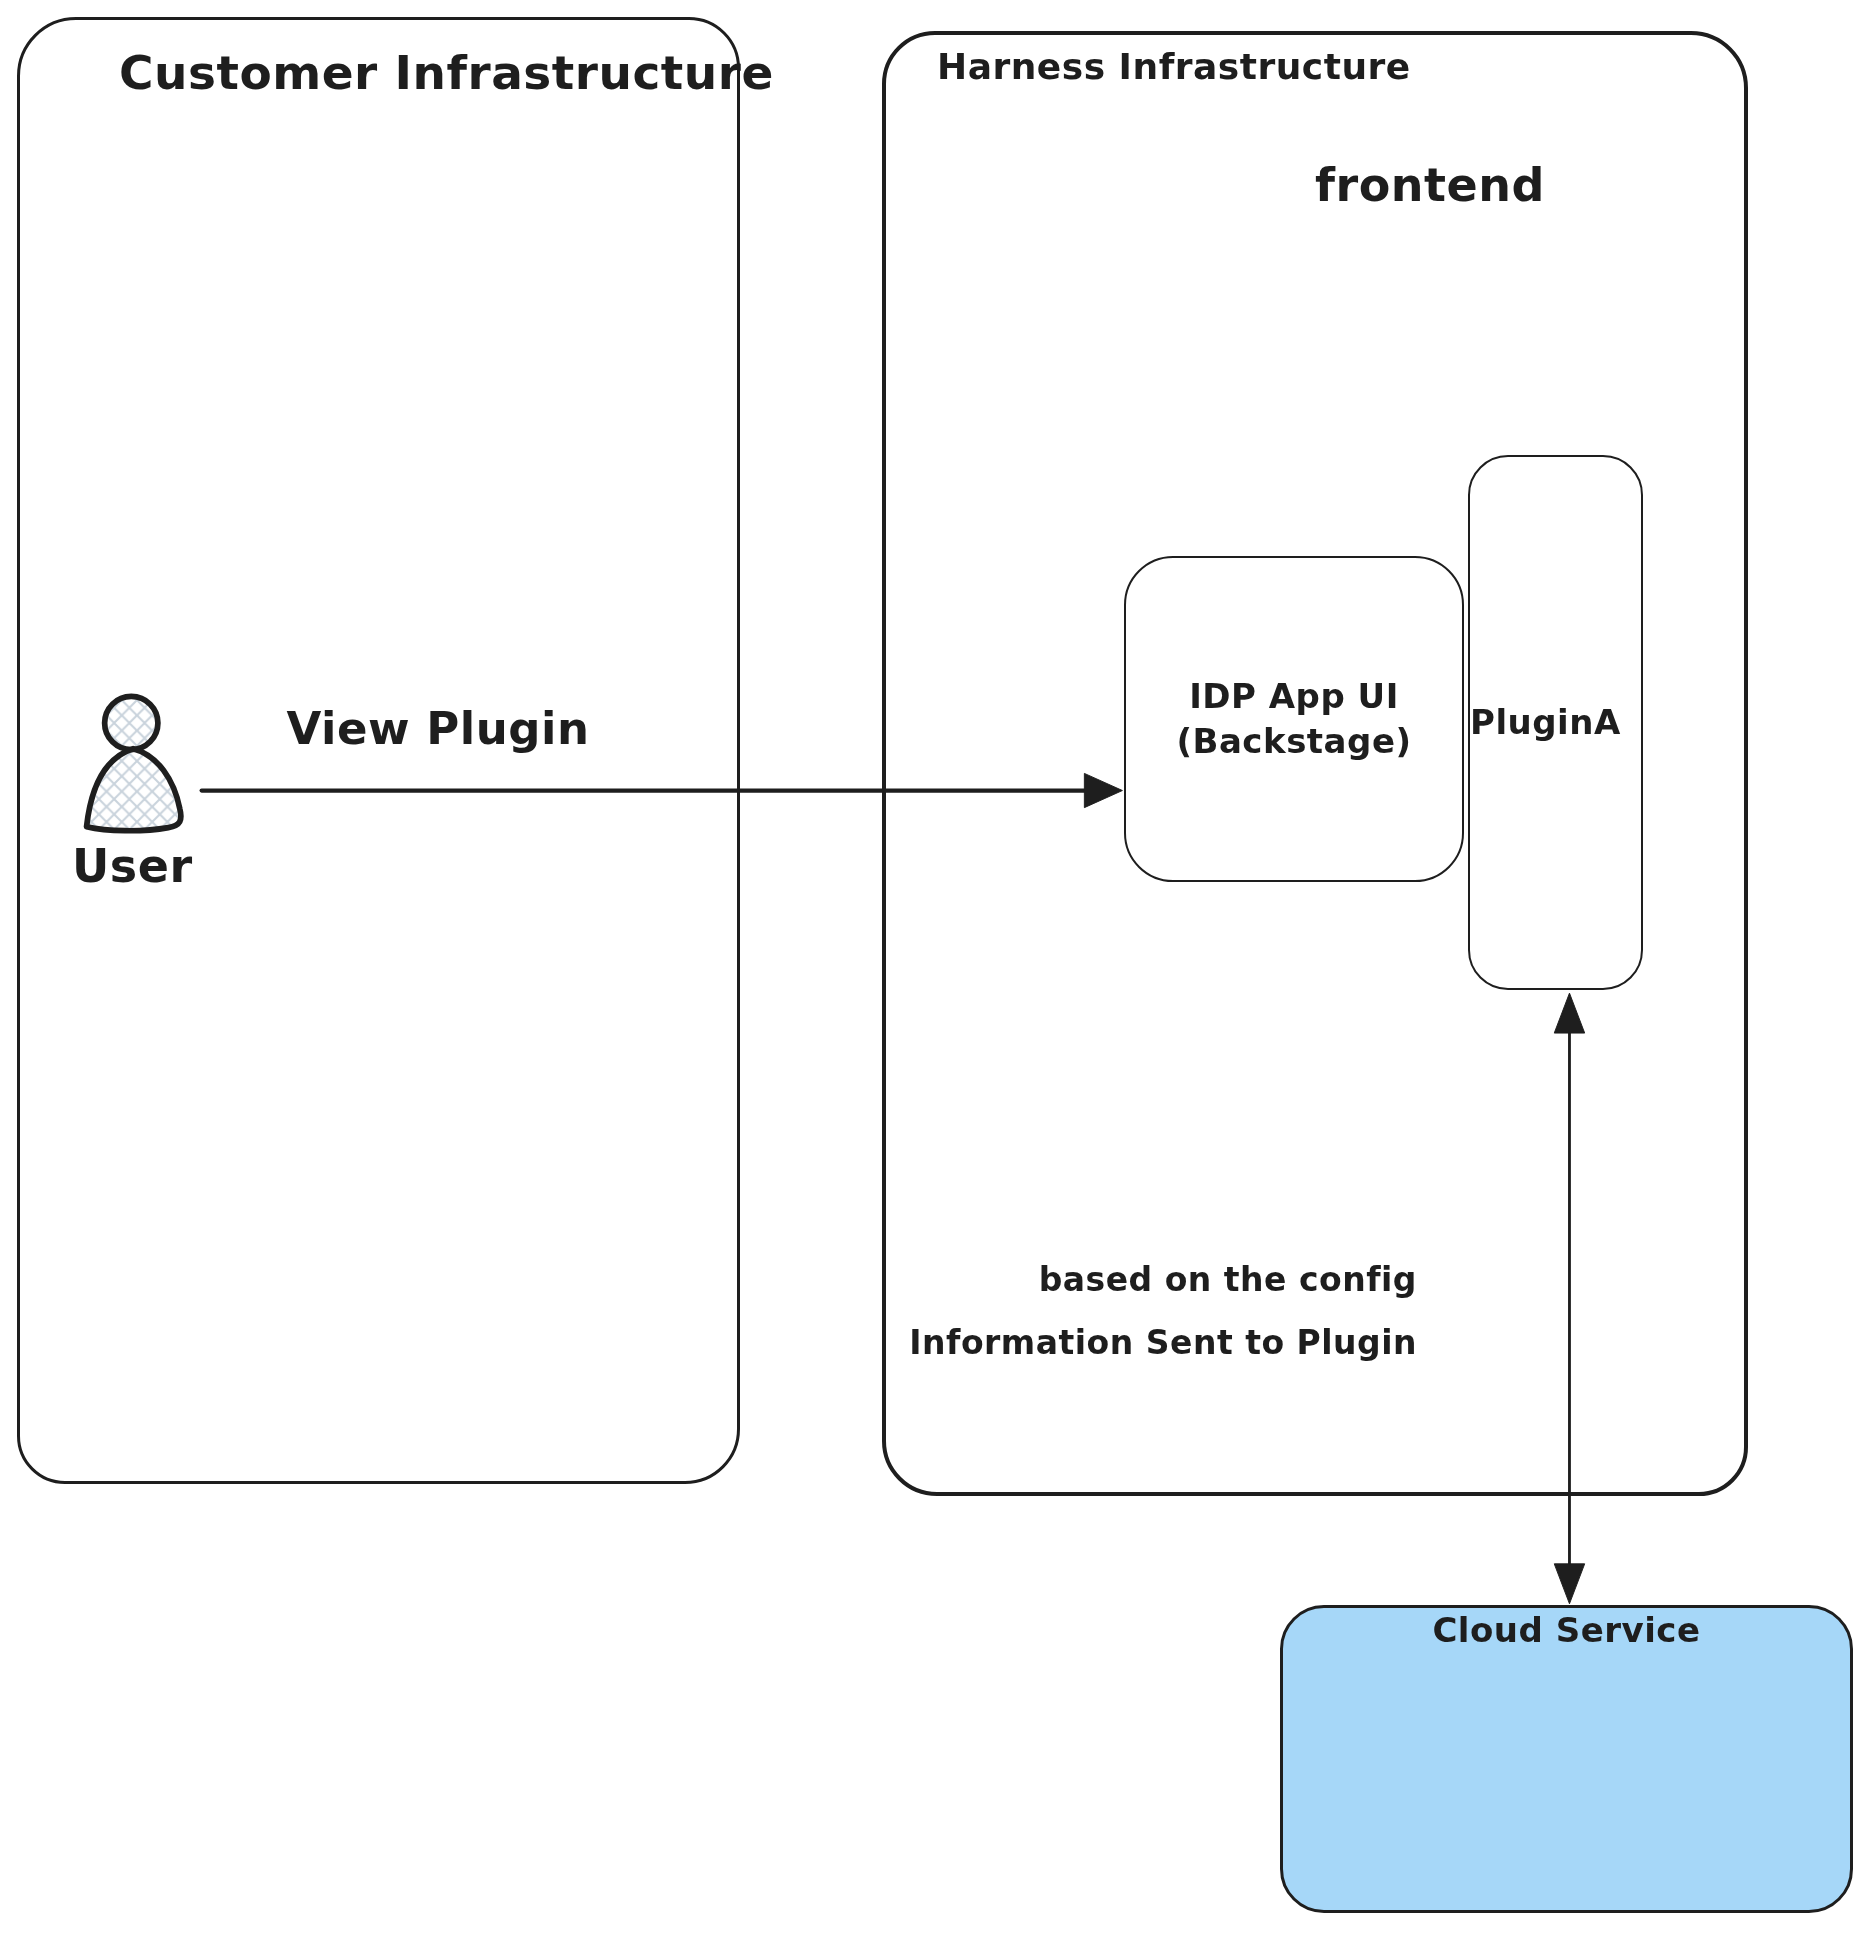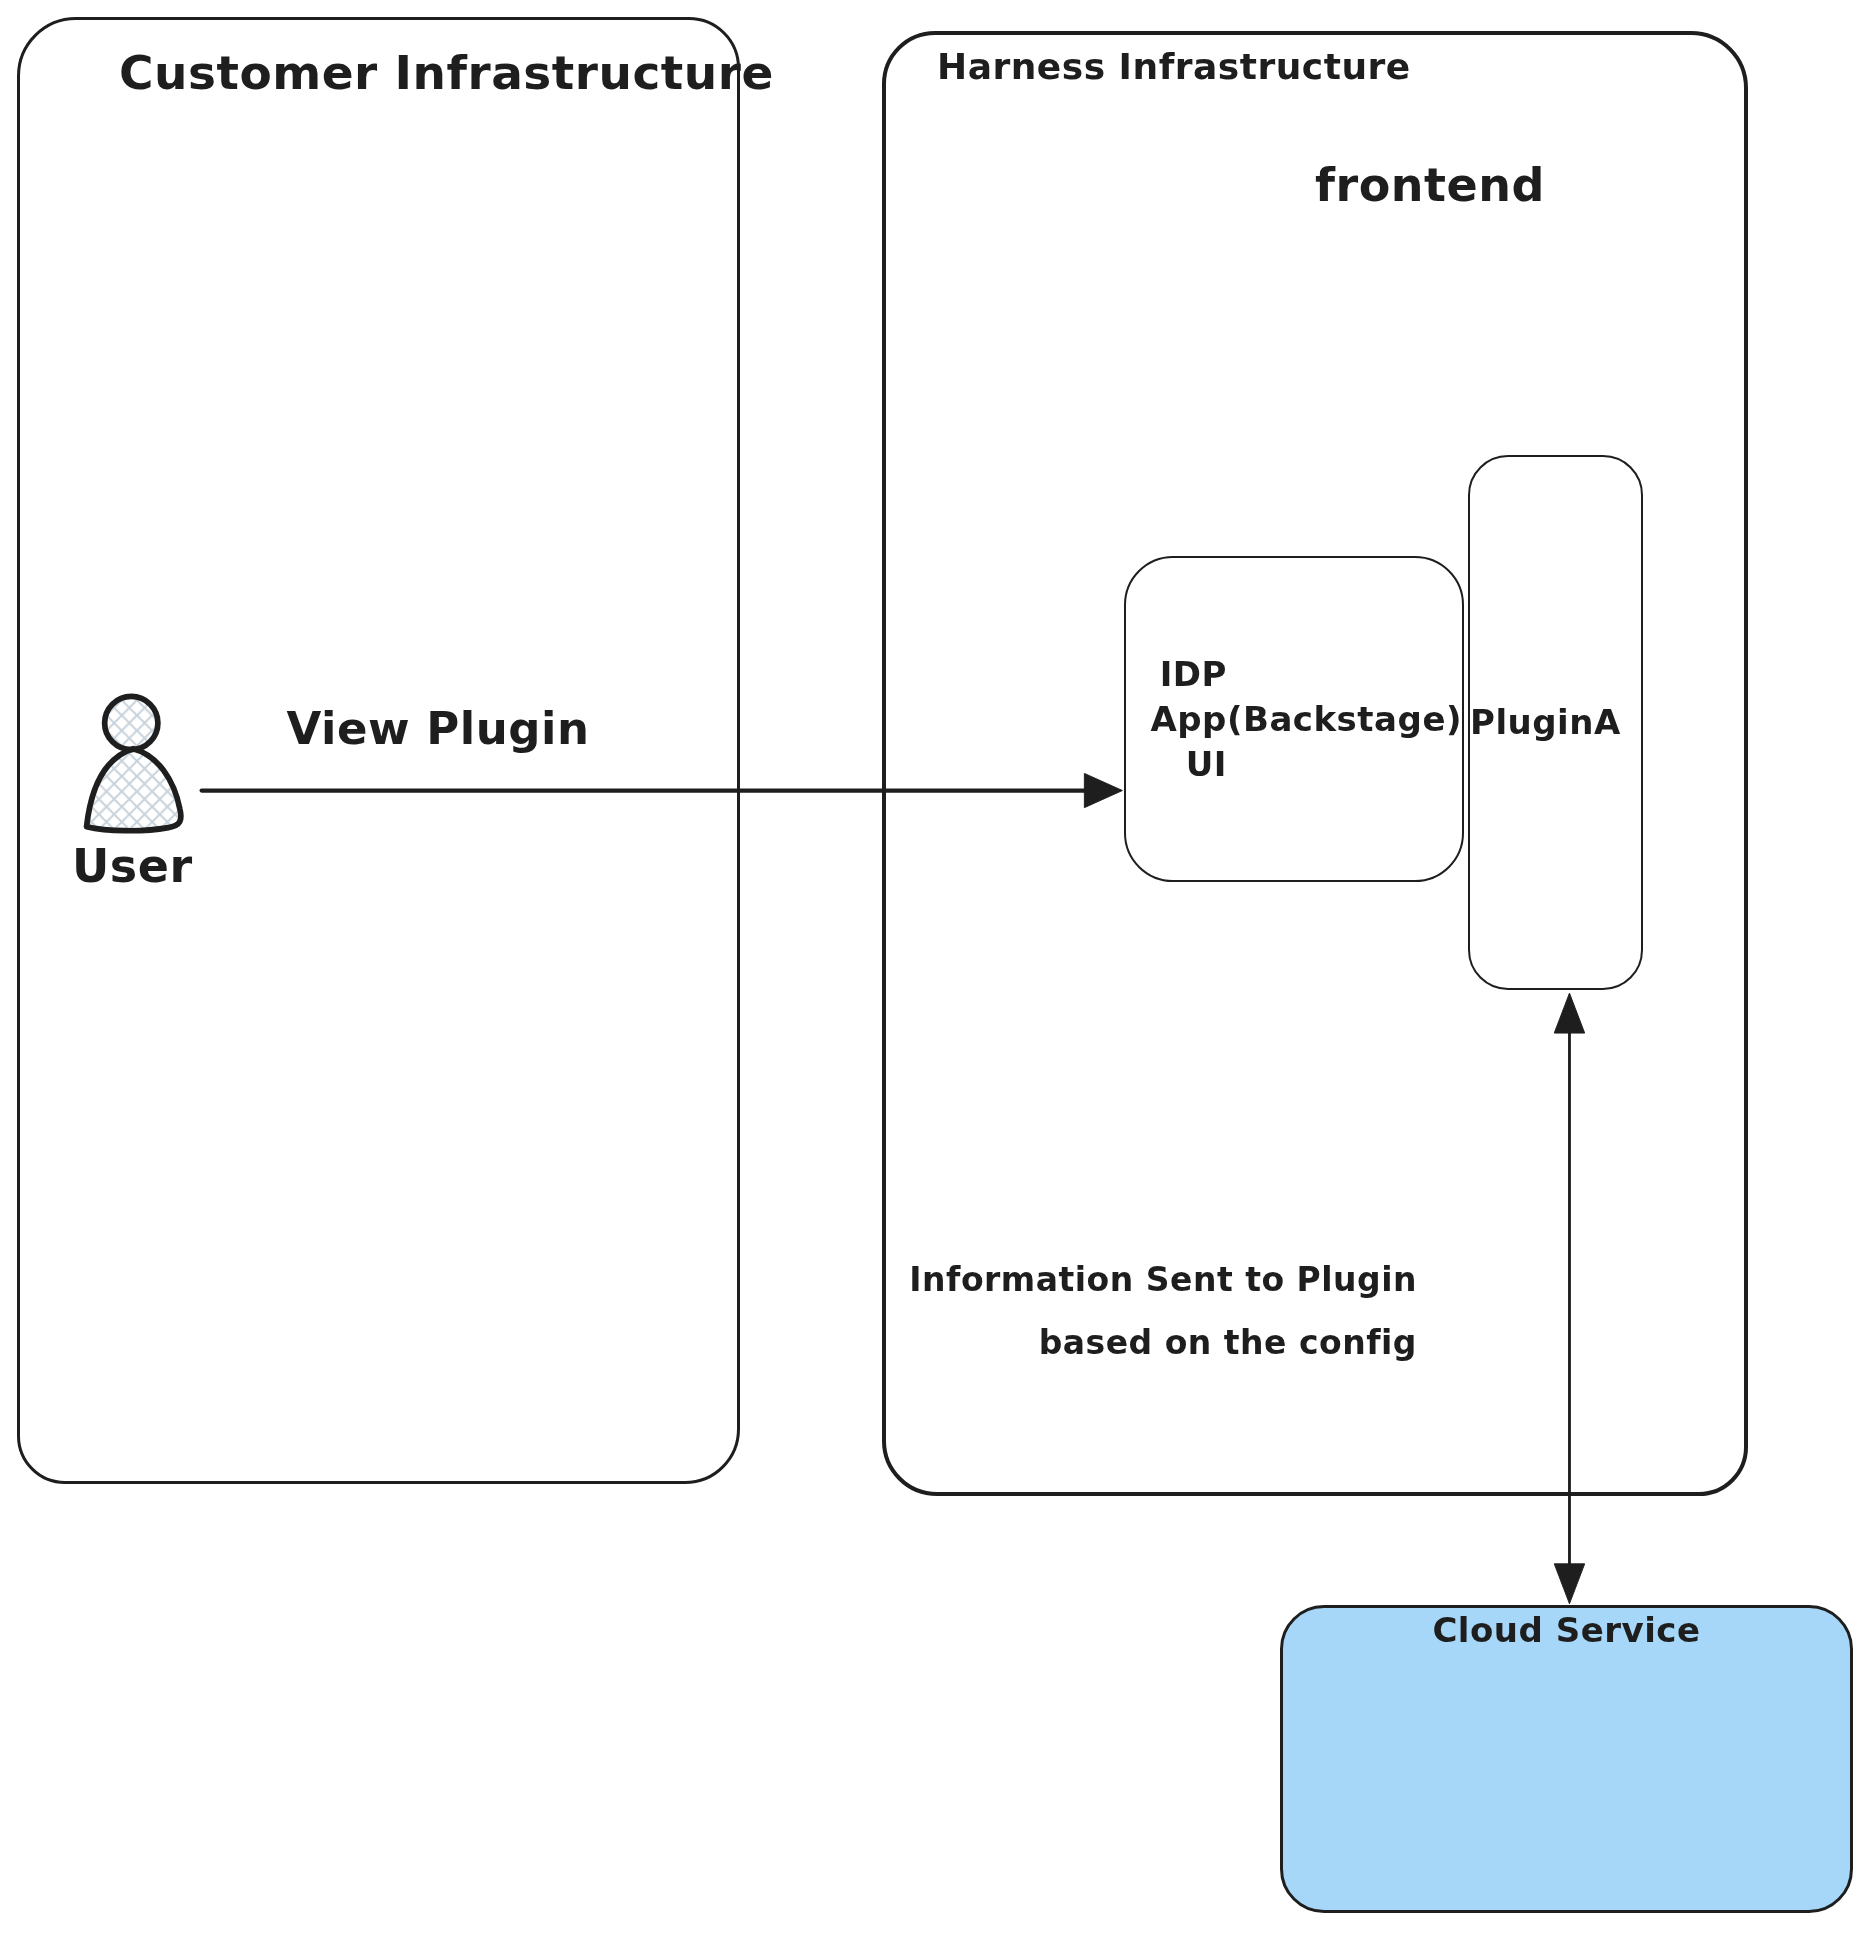--- a/index.html
+++ b/index.html
@@ -14,21 +14,21 @@
     width:1871px;height:1952px;position:relative;overflow:hidden;
     font-family:"DejaVu Sans",sans-serif;color:var(--stroke);
   }
   .box{
     position:absolute;border:3.8px solid var(--stroke);background:transparent;
   }
   .customer-box{left:17px;top:17px;width:723px;height:1467px;border-radius:59px 51px 55px 48px;}
   .harness-box{left:882px;top:31px;width:866px;height:1465px;border-width:4.8px;border-radius:53px 57px 49px 55px;}
   .idp-box{
     left:1124px;top:556px;width:340px;height:326px;border-width:2.9px;border-radius:49px;
-    display:flex;flex-direction:row;align-items:center;justify-content:center;text-align:right;
+    display:flex;flex-direction:column;align-items:center;justify-content:center;text-align:left;
   }
   .plugin-box{
     left:1468px;top:455px;width:175px;height:535px;border-width:2.9px;border-radius:40px;
     display:flex;align-items:center;text-align:center;
   }
   .cloud-box{
     left:1280px;top:1605px;width:573px;height:308px;border-width:3.8px;border-radius:44px;
     background:var(--cloud-fill);
     display:flex;align-items:flex-start;justify-content:center;text-align:center;
   }
@@ -73,22 +73,22 @@
   <div class="box-text">PluginA</div>
 </div>
 
 <div class="box cloud-box">
   <div class="box-text">Cloud Service</div>
 </div>
 
 <div class="label view-plugin-label">View Plugin</div>
 
 <div class="label info-label">
+  <div>based on the config</div>
   <div>Information Sent to Plugin</div>
-  <div>based on the config</div>
 </div>
 
 <div class="label user-label">User</div>
 
 <svg class="overlay" width="1871" height="1952" viewBox="0 0 1967 2052">
   <defs>
     <pattern id="hatch" width="16" height="16" patternUnits="userSpaceOnUse">
       <path d="M0 0 L16 16 M16 0 L0 16" stroke="var(--hatch)" stroke-width="2.2" fill="none"></path>
     </pattern>
   </defs>

